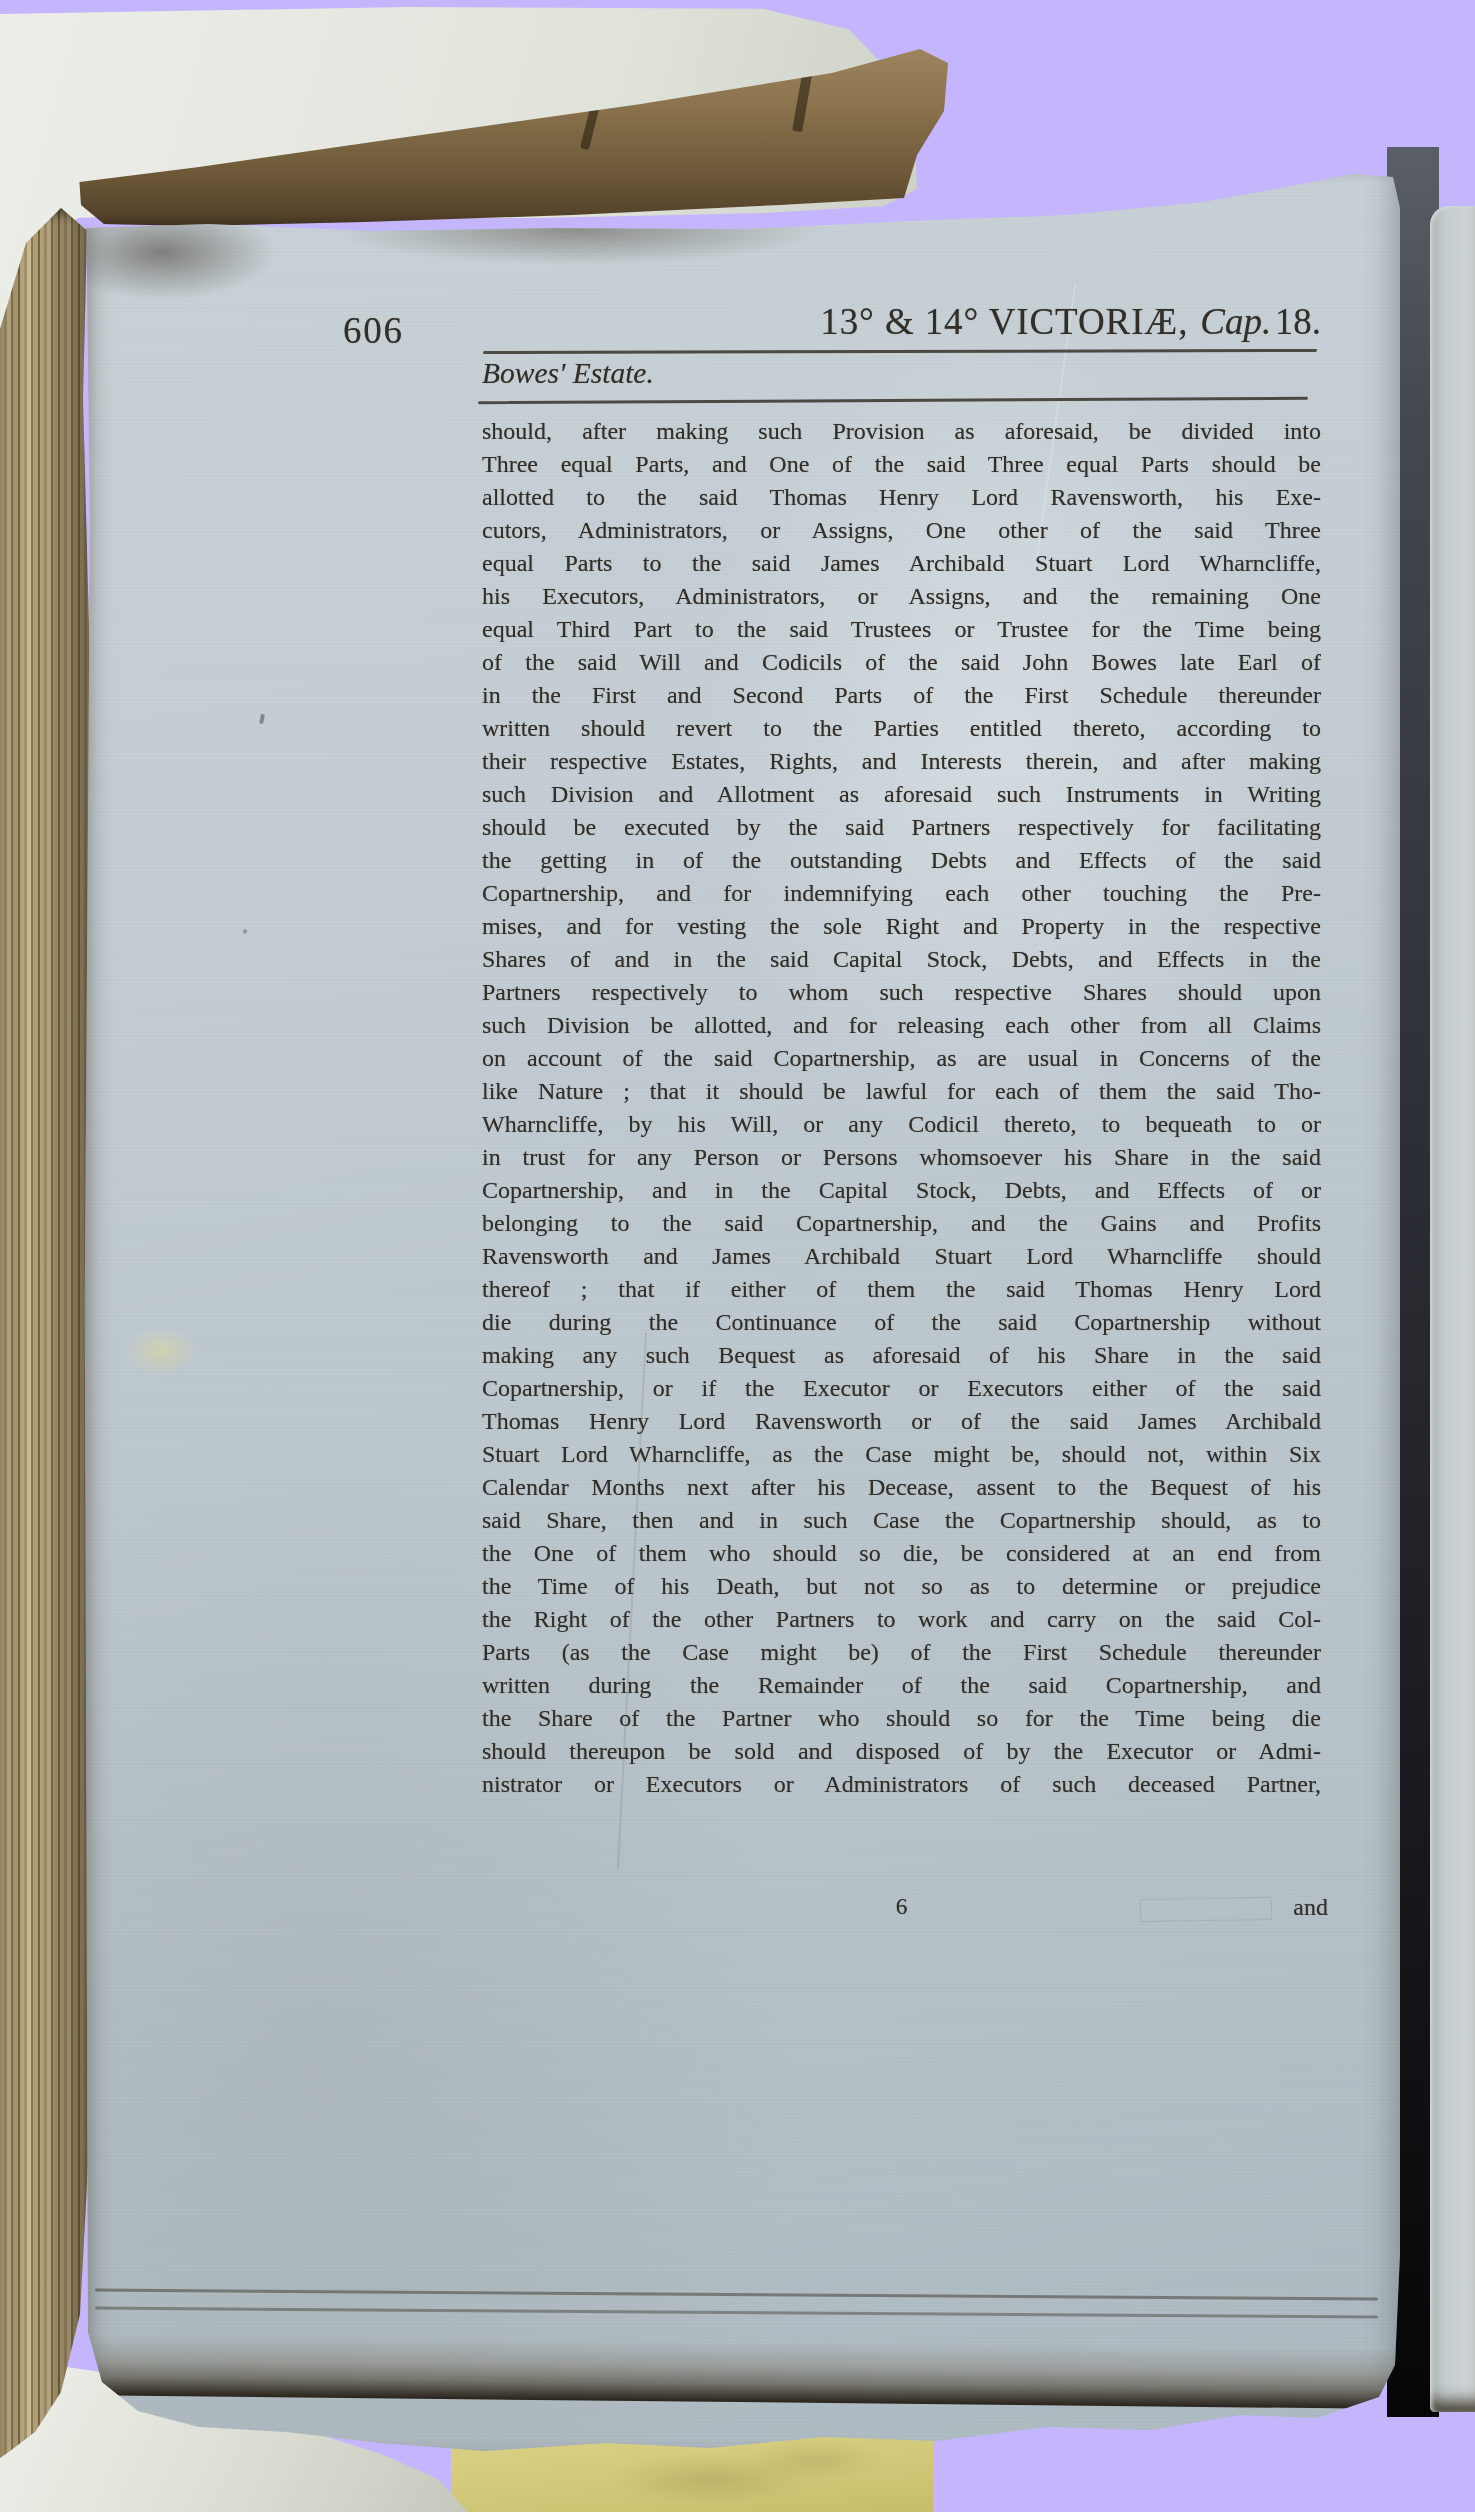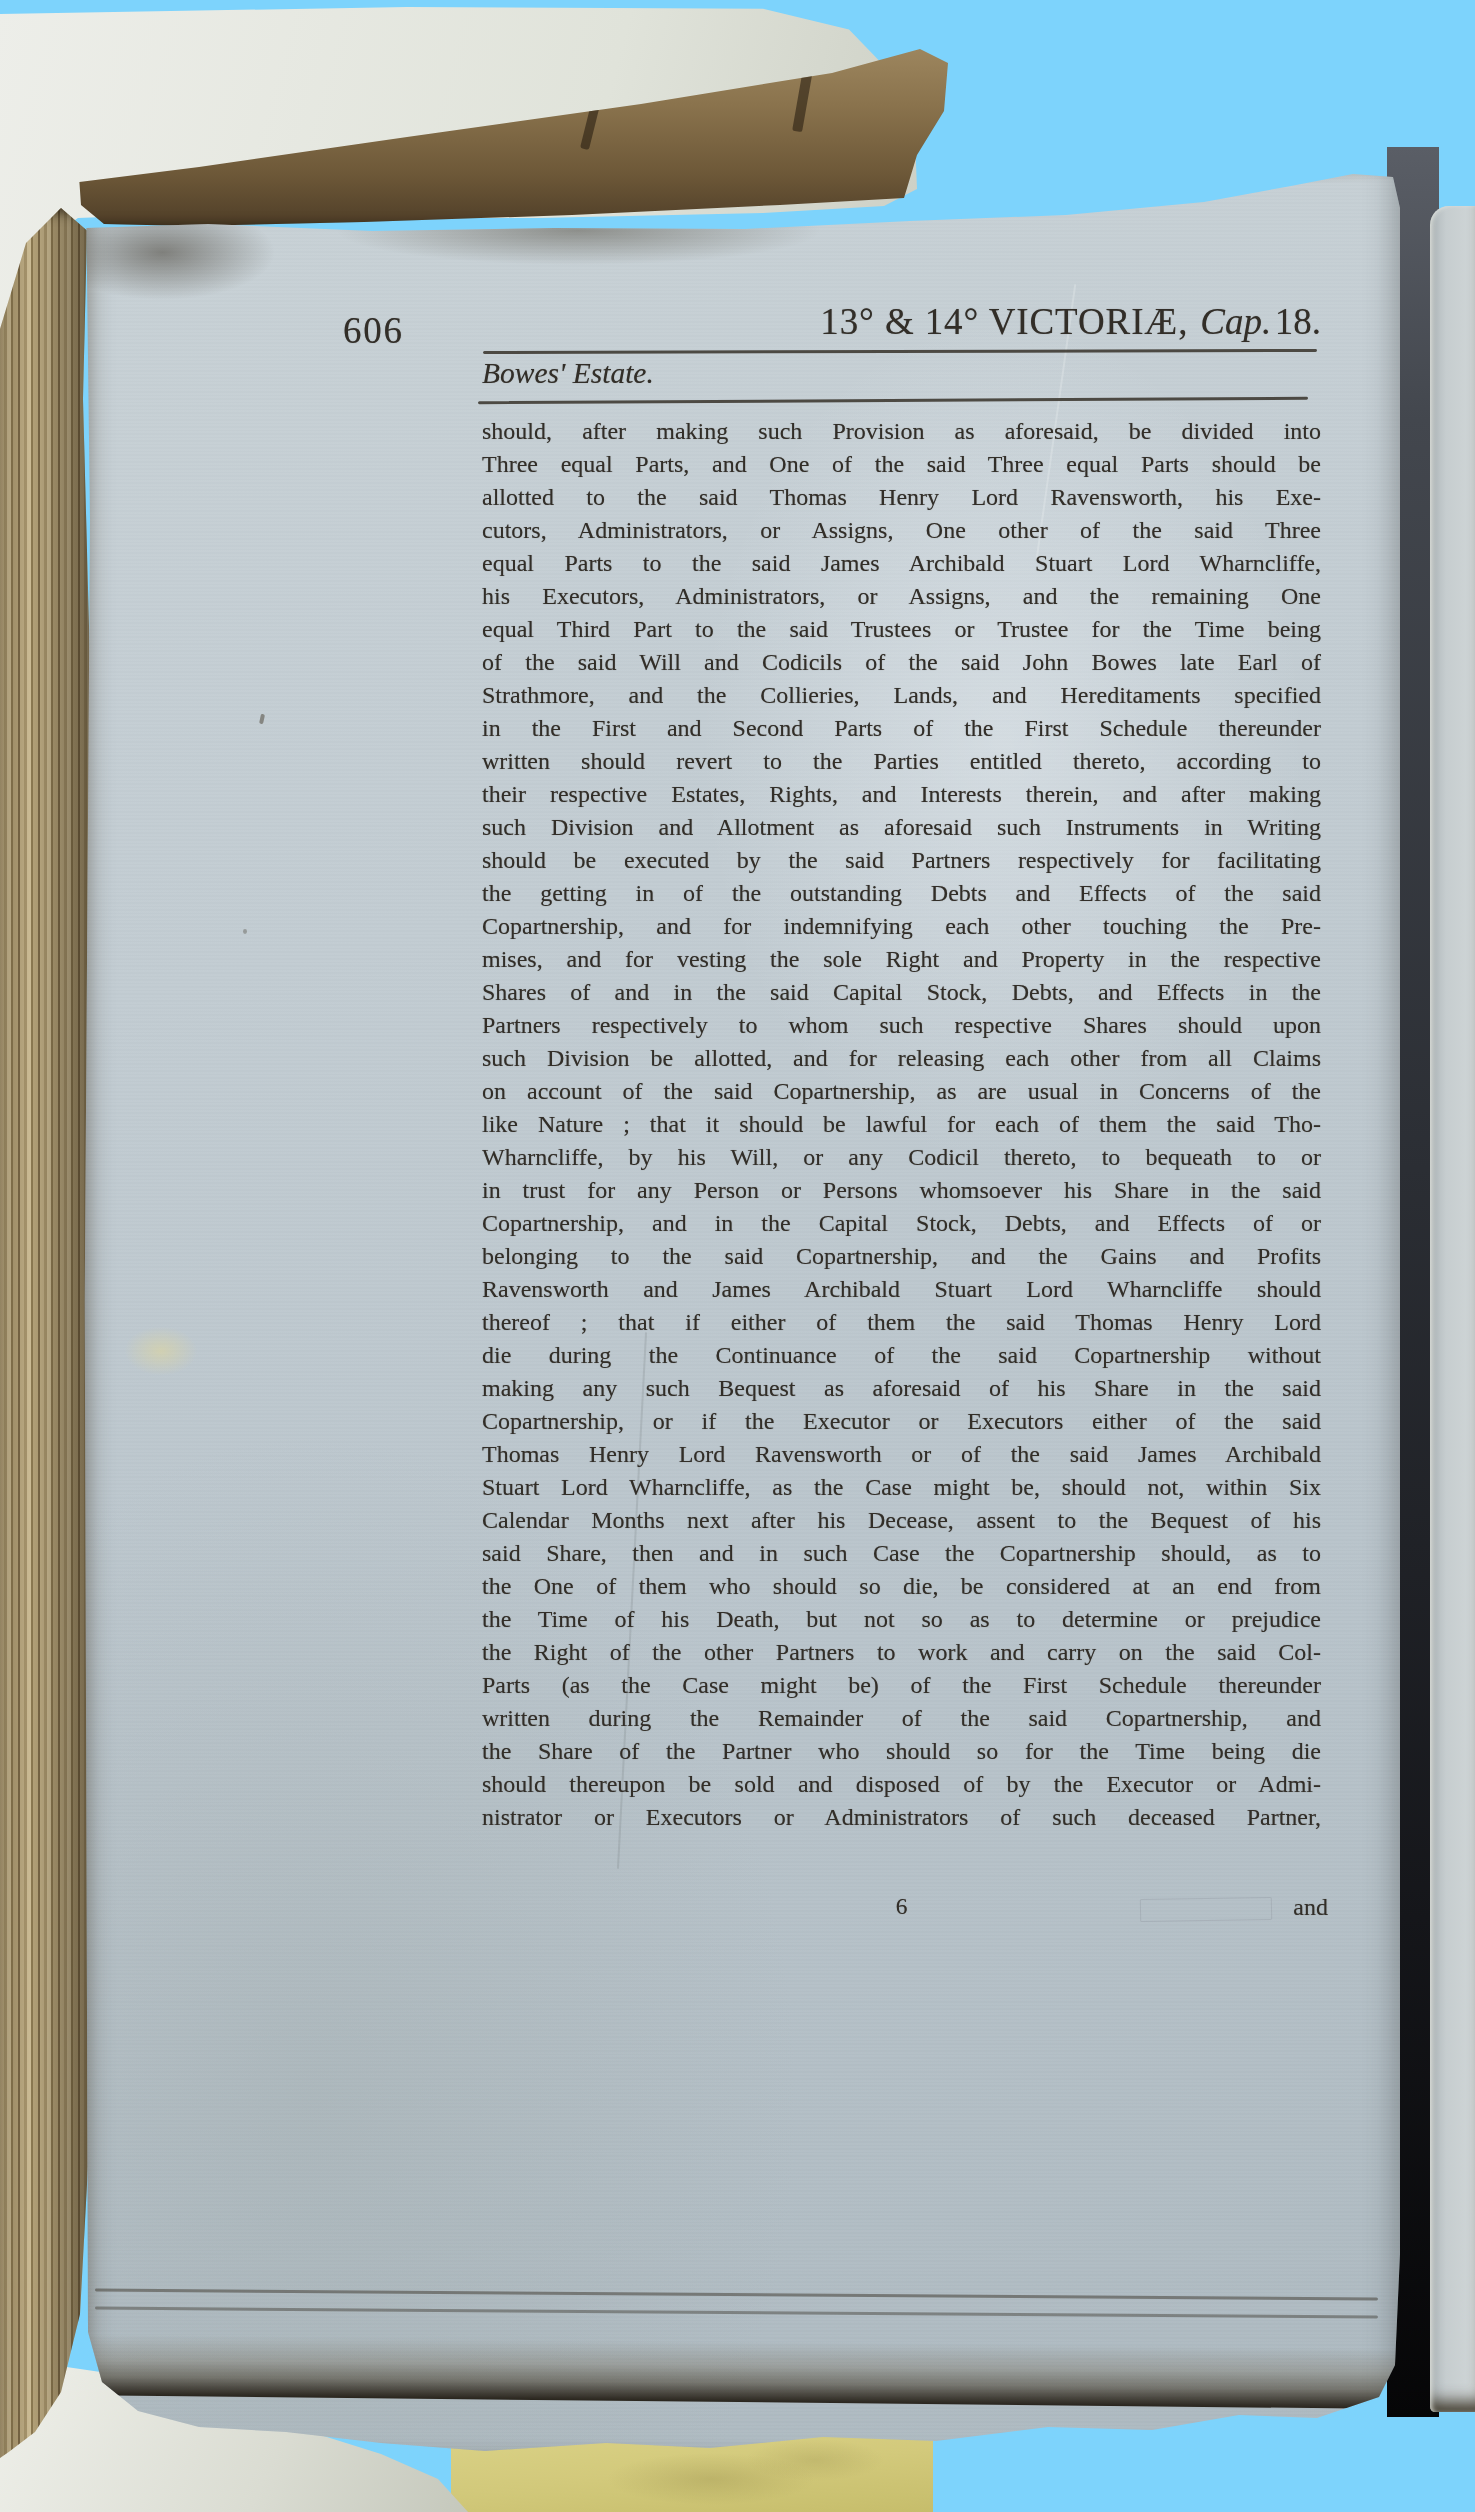--- a/index.html
+++ b/index.html
@@ -1,18 +1,18 @@
 <!DOCTYPE html>
 <html style="font-size:14px"><head>
 <meta charset="utf-8">
 <style>
   html,body{margin:0;padding:0;background:#000;}
   #scan{
     position:relative;width:1476px;height:2512px;overflow:hidden;
-    background:#7dd3fc;
+    background:#c4b5fd;
     font-family:"Liberation Serif","DejaVu Serif",serif;
   }
   
   .backing-top{
     position:absolute;left:0;top:0;width:1040px;height:416px;z-index:2;
     background:linear-gradient(105deg,#edeee9 0%,#e0e3da 55%,#c9ccc1 92%);
     clip-path:polygon(0px 14px,407px 7px,763px 8.7px,849px 29.5px,893px 75px,915px 139px,917px 189px,884px 206px,763px 213px,537px 218px,329px 218px,156px 215px,78px 218px,40px 244px,15.6px 286px,0px 338px);
   }
   .book-top-edge{
     position:absolute;left:69px;top:35px;width:893px;height:199px;z-index:3;
@@ -131,21 +131,20 @@
 
   <div class="print body-block">
       <div class="tline"><span>should, after making such Provision as aforesaid, be divided into</span></div>
       <div class="tline"><span>Three equal Parts, and One of the said Three equal Parts should be</span></div>
       <div class="tline"><span>allotted to the said </span><span class="it">Thomas Henry</span><span> Lord </span><span class="it">Ravensworth</span><span>, his Exe-</span></div>
       <div class="tline"><span>cutors, Administrators, or Assigns, One other of the said Three</span></div>
       <div class="tline"><span>equal Parts to the said </span><span class="it">James Archibald Stuart</span><span> Lord </span><span class="it">Wharncliffe</span><span>,</span></div>
       <div class="tline"><span>his Executors, Administrators, or Assigns, and the remaining One</span></div>
       <div class="tline"><span>equal Third Part to the said Trustees or Trustee for the Time being</span></div>
       <div class="tline"><span>of the said Will and Codicils of the said </span><span class="it">John Bowes</span><span> late Earl of</span></div>
-      <div class="tline"><span class="it">Strathmore</span><span>, and the Collieries, Lands, and Hereditaments specified</span></div>
       <div class="tline"><span>in the First and Second Parts of the First Schedule thereunder</span></div>
       <div class="tline"><span>written should revert to the Parties entitled thereto, according to</span></div>
       <div class="tline"><span>their respective Estates, Rights, and Interests therein, and after making</span></div>
       <div class="tline"><span>such Division and Allotment as aforesaid such Instruments in Writing</span></div>
       <div class="tline"><span>should be executed by the said Partners respectively for facilitating</span></div>
       <div class="tline"><span>the getting in of the outstanding Debts and Effects of the said</span></div>
       <div class="tline"><span>Copartnership, and for indemnifying each other touching the Pre-</span></div>
       <div class="tline"><span>mises, and for vesting the sole Right and Property in the respective</span></div>
       <div class="tline"><span>Shares of and in the said Capital Stock, Debts, and Effects in the</span></div>
       <div class="tline"><span>Partners respectively to whom such respective Shares should upon</span></div>

